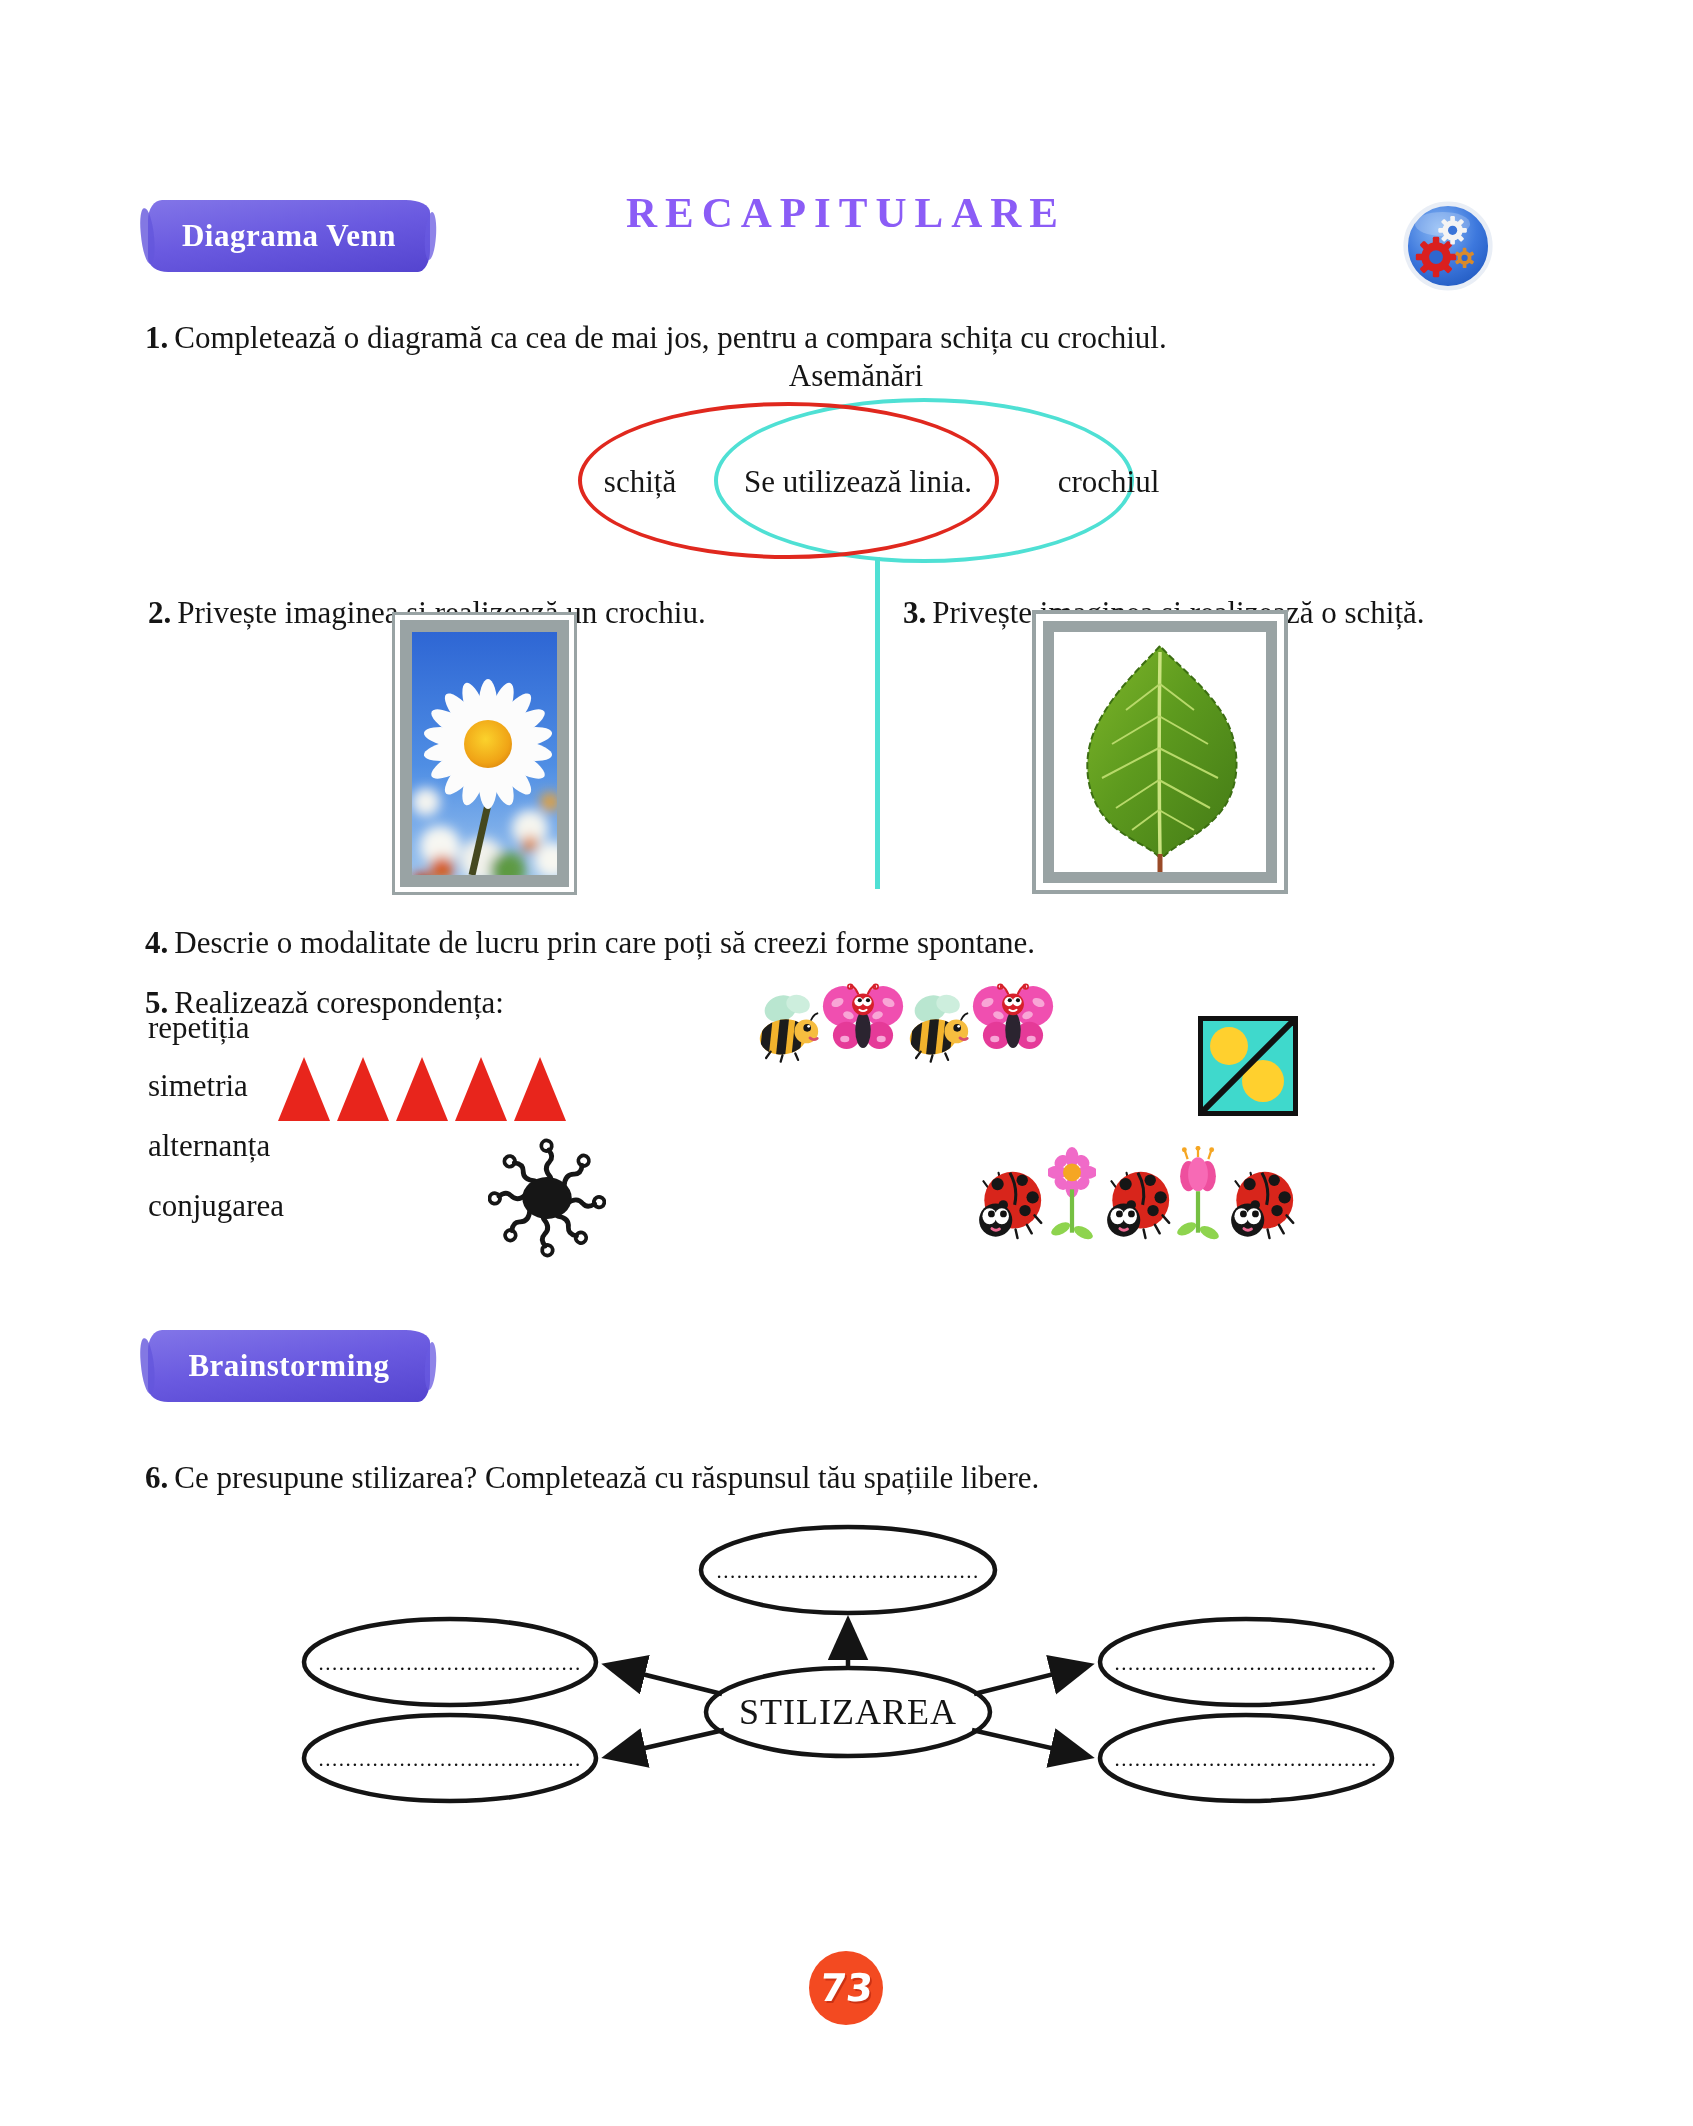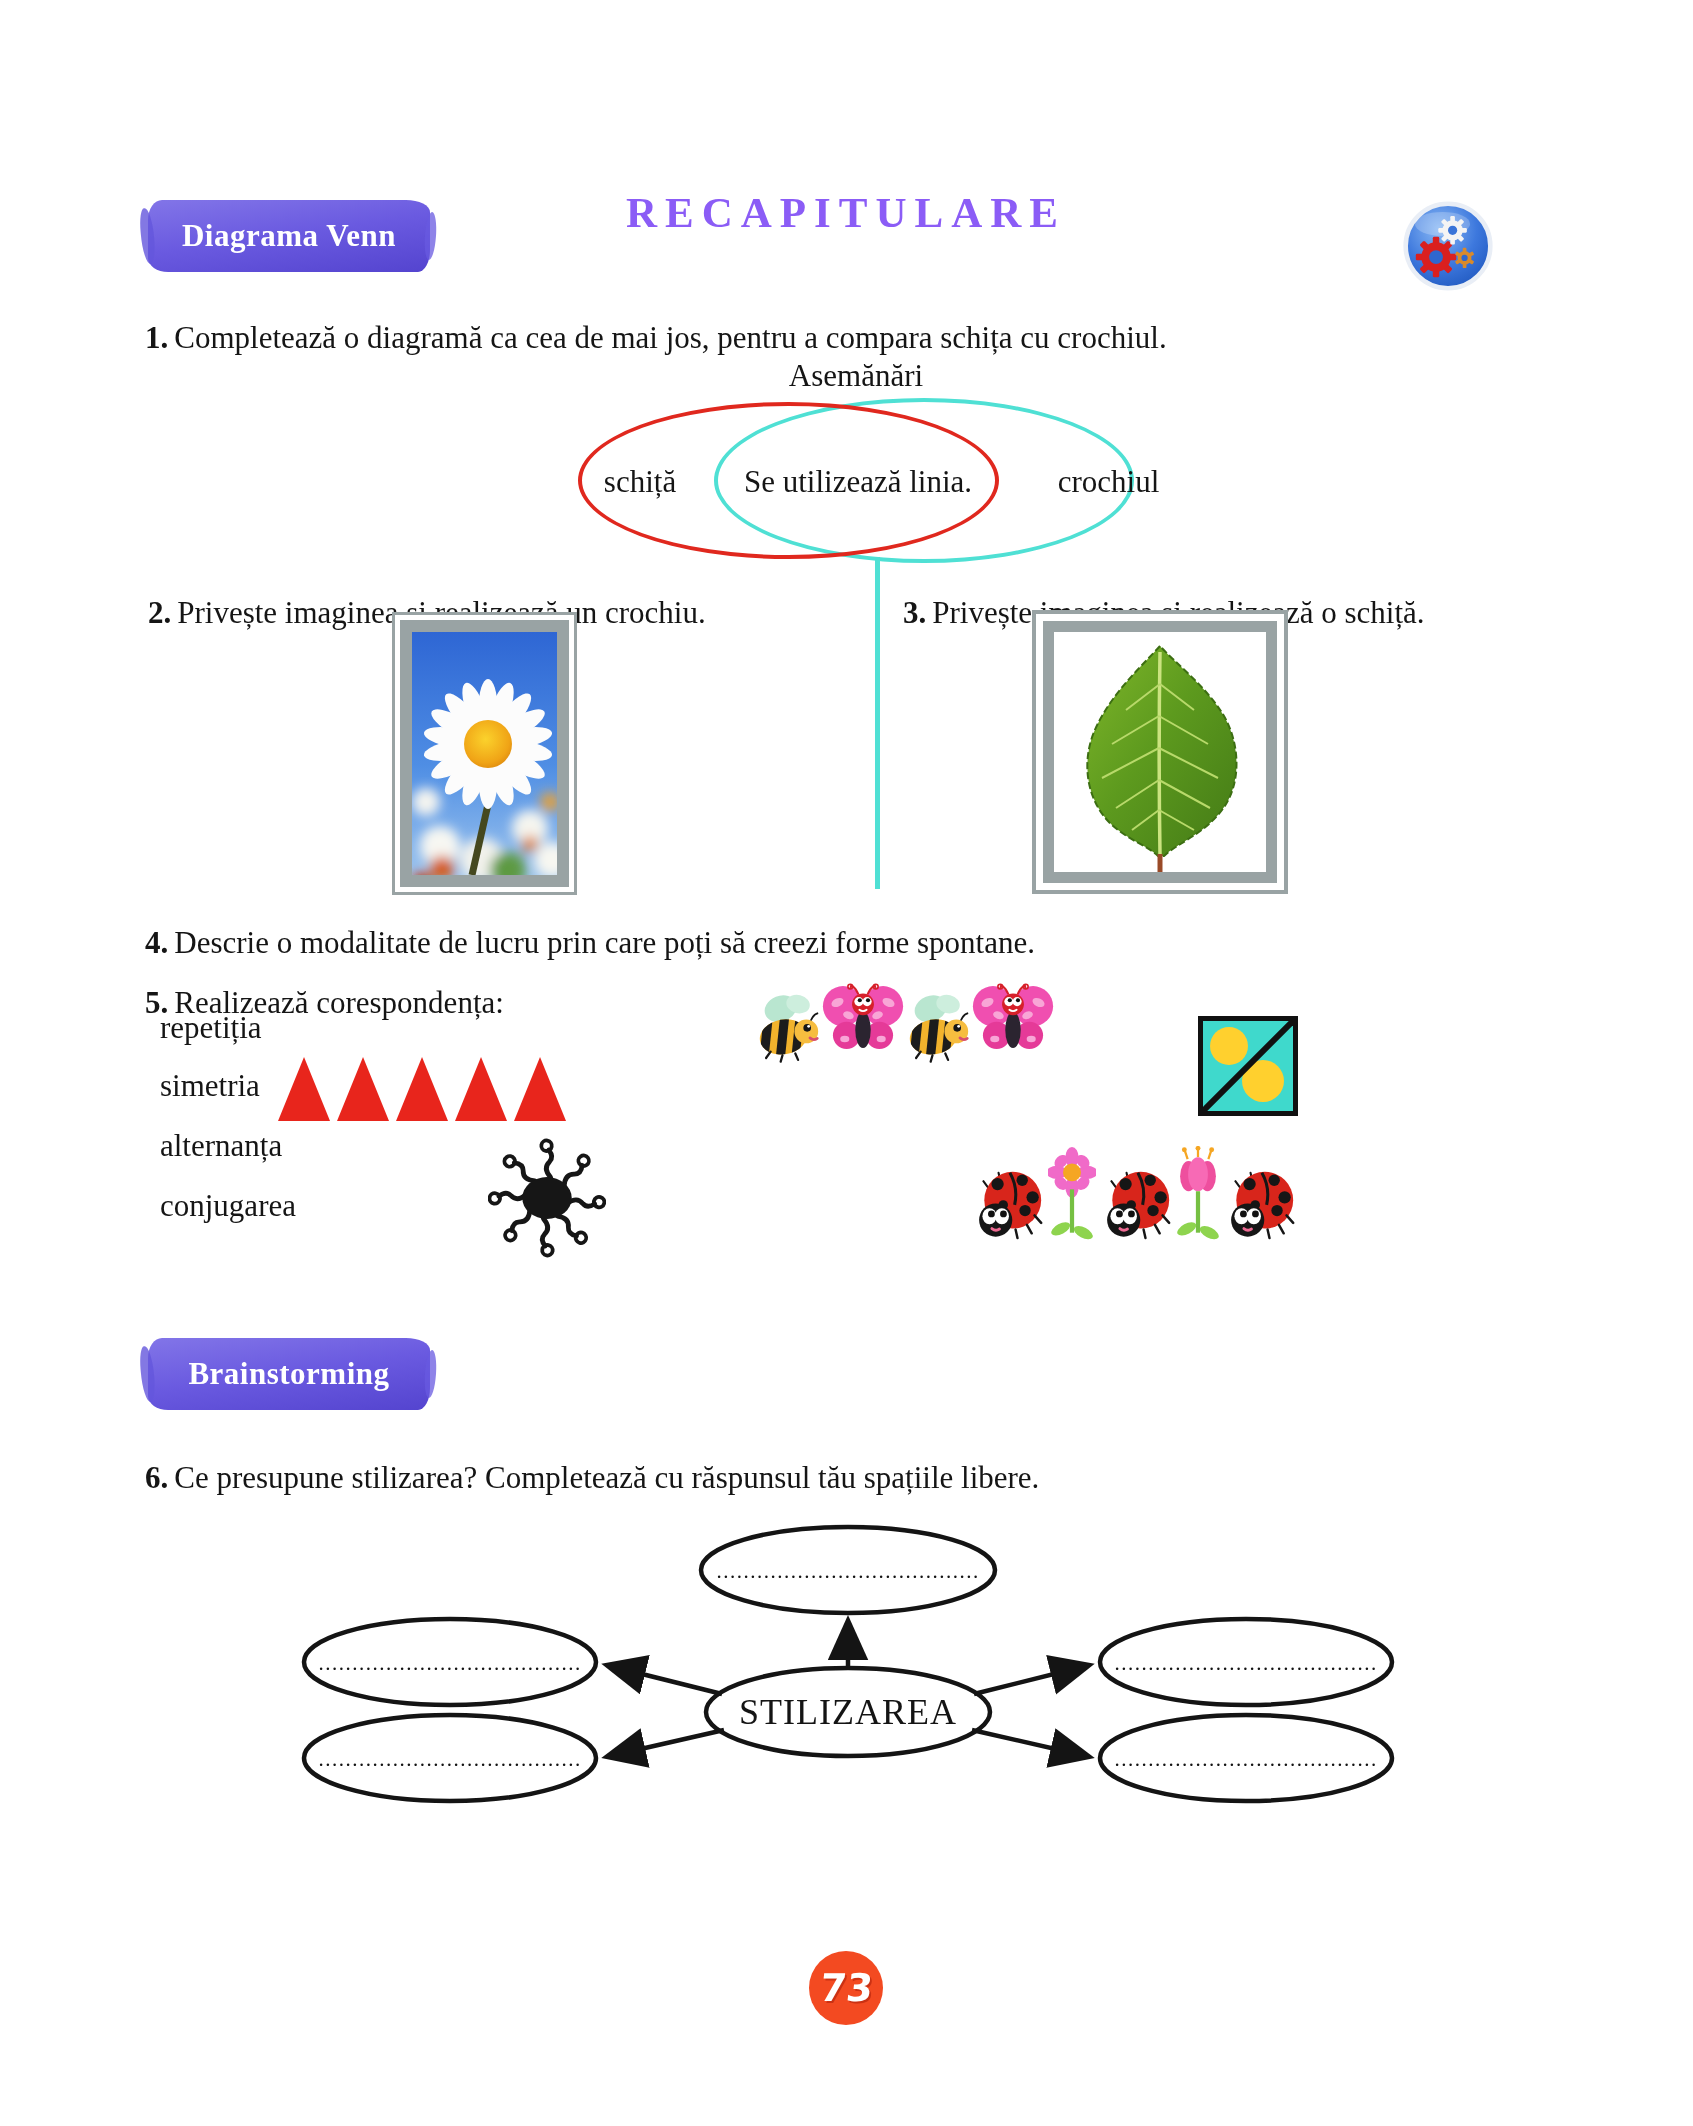--- a/index.html
+++ b/index.html
@@ -24,21 +24,21 @@
     background:rgba(104,90,224,.75);border-radius:50%;transform:rotate(4deg);
   }
   .badge span{color:#fff;font-size:31px;font-weight:700;letter-spacing:.5px;position:relative;z-index:2;}
   .page-title{
     position:absolute;left:423px;top:188px;width:846px;text-align:center;
     font-size:43px;font-weight:700;letter-spacing:8px;color:#8b5cf6;
   }
   
   .ex{position:absolute;font-size:31px;line-height:1.25;white-space:nowrap;}
   .ex b{font-weight:700;margin-right:6px;}
-  .match-label{position:absolute;font-size:31px;margin-left:12px;}
+  .match-label{position:absolute;font-size:31px;}
   
   .venn-ellipse{position:absolute;border-radius:50%;background:transparent;}
   .venn-red{left:578px;top:402px;width:413px;height:149px;border:4.5px solid #e0281e;z-index:3;}
   .venn-cyan{left:714px;top:398px;width:412px;height:157px;border:4.5px solid #4fe0d4;z-index:2;}
   .venn-text{position:absolute;font-size:31px;text-align:center;z-index:4;}
   .divider{position:absolute;left:875px;top:557px;width:5px;height:332px;background:#4fe0d4;}
   
   .photo-frame{position:absolute;border:3px solid #99a3a4;background:#fff;padding:5px;box-sizing:border-box;}
   .photo-frame .inner{width:100%;height:100%;border:12px solid #99a3a4;box-sizing:border-box;overflow:hidden;}
   .photo-frame .inner svg{display:block;}
@@ -421,21 +421,21 @@
         <use href="#sym-ladybug"></use>
       </svg>
     <svg width="44" height="98">
         <use href="#sym-tulip"></use>
       </svg>
     <svg width="72" height="82">
         <use href="#sym-ladybug"></use>
       </svg>
   </div>
 
-  <div class="badge" style="left:148px;top:1330px;margin-top:8px;">
+  <div class="badge" style="left:148px;top:1330px;">
     <span>Brainstorming</span>
   </div>
 
   <p class="ex" style="left:145px;top:1428px;">
     <b>6.</b><span>Ce presupune stilizarea? Completează cu răspunsul tău spațiile libere.</span>
   </p>
 
   <div class="abs stz" style="left:280px;top:1522px;width:1140px;height:330px;">
     <svg viewBox="0 0 1140 330" width="1140" height="330">
       <defs>

